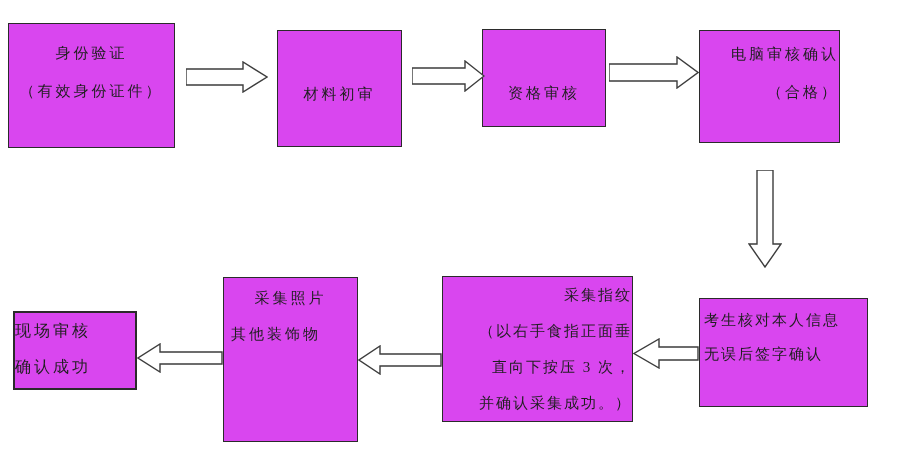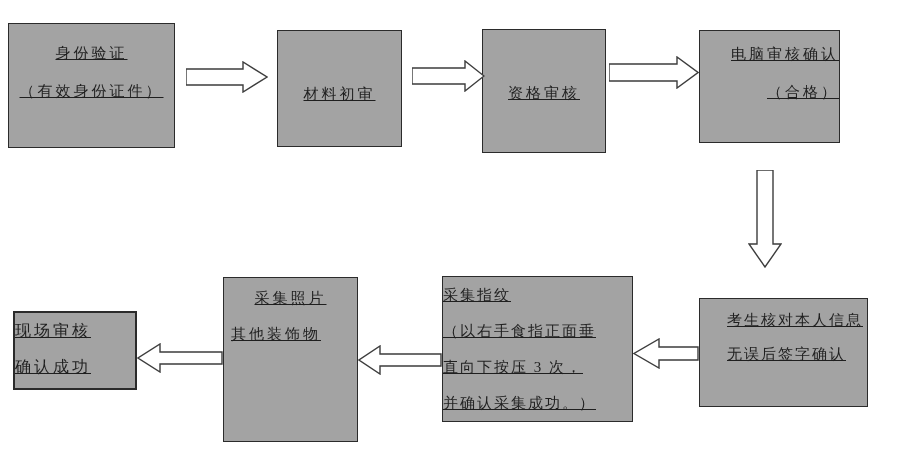--- a/index.html
+++ b/index.html
@@ -13,33 +13,32 @@
     height: 456px;
     background: var(--background, #ffffff);
     font-family: "Liberation Serif", "DejaVu Serif", serif;
     color: var(--text, #1f1f1f);
     overflow: hidden;
   }
   .box {
     position: absolute;
     box-sizing: border-box;
     border: 1px solid var(--box_border, #2b2b2b);
-    background: #a3a3a3;
+    background: #d946ef;
     font-size: 15px;
     letter-spacing: 3px;
-    text-decoration: underline;
   }
   .box .line { white-space: nowrap; }
 
   .b-identity      { left: 8px;   top: 23px;  width: 167px; height: 125px; padding-top: 10px; text-align: center; line-height: 38px; }
   .b-material      { left: 277px; top: 30px;  width: 125px; height: 117px; padding-top: 44px; text-align: center; line-height: 38px; }
-  .b-qualification { left: 482px; top: 29px;  width: 124px; height: 124px; padding-top: 44px; text-align: center; line-height: 38px; }
+  .b-qualification { left: 482px; top: 29px;  width: 124px; height: 98px; padding-top: 44px; text-align: center; line-height: 38px; }
   .b-computer      { left: 699px; top: 30px;  width: 141px; height: 113px; padding-top: 4px;  text-align: right; line-height: 38px; }
-  .b-info          { left: 699px; top: 298px; width: 169px; height: 109px; padding: 4px 0 0 27px; text-align: left; line-height: 34px; letter-spacing: 2px; }
-  .b-fingerprint   { left: 442px; top: 276px; width: 191px; height: 146px; padding-top: 0;    text-align: left; line-height: 36px; letter-spacing: 2px; }
+  .b-info          { left: 699px; top: 298px; width: 169px; height: 109px; padding: 4px 0 0 4px; text-align: left; line-height: 34px; letter-spacing: 2px; }
+  .b-fingerprint   { left: 442px; top: 276px; width: 191px; height: 146px; padding-top: 0;    text-align: right; line-height: 36px; letter-spacing: 2px; }
   .b-photo         { left: 223px; top: 277px; width: 135px; height: 165px; padding-top: 2px;  text-align: center; line-height: 36px; }
   .b-photo .l2     { letter-spacing: 8px; }
   .b-photo .l3     { text-align: left; padding-left: 7px; letter-spacing: 5px; }
   .b-photo .l4     { text-align: left; padding-left: 7px; }
   .b-onsite        { left: 13px;  top: 311px; width: 124px; height: 79px;  border-width: 2px; padding-top: 0; line-height: 36px; font-size: 16px; }
 
   svg.arrow { position: absolute; display: block; }
   svg.arrow polygon {
     fill: #ffffff;
     stroke: var(--arrow_outline, #3d3d3d);

